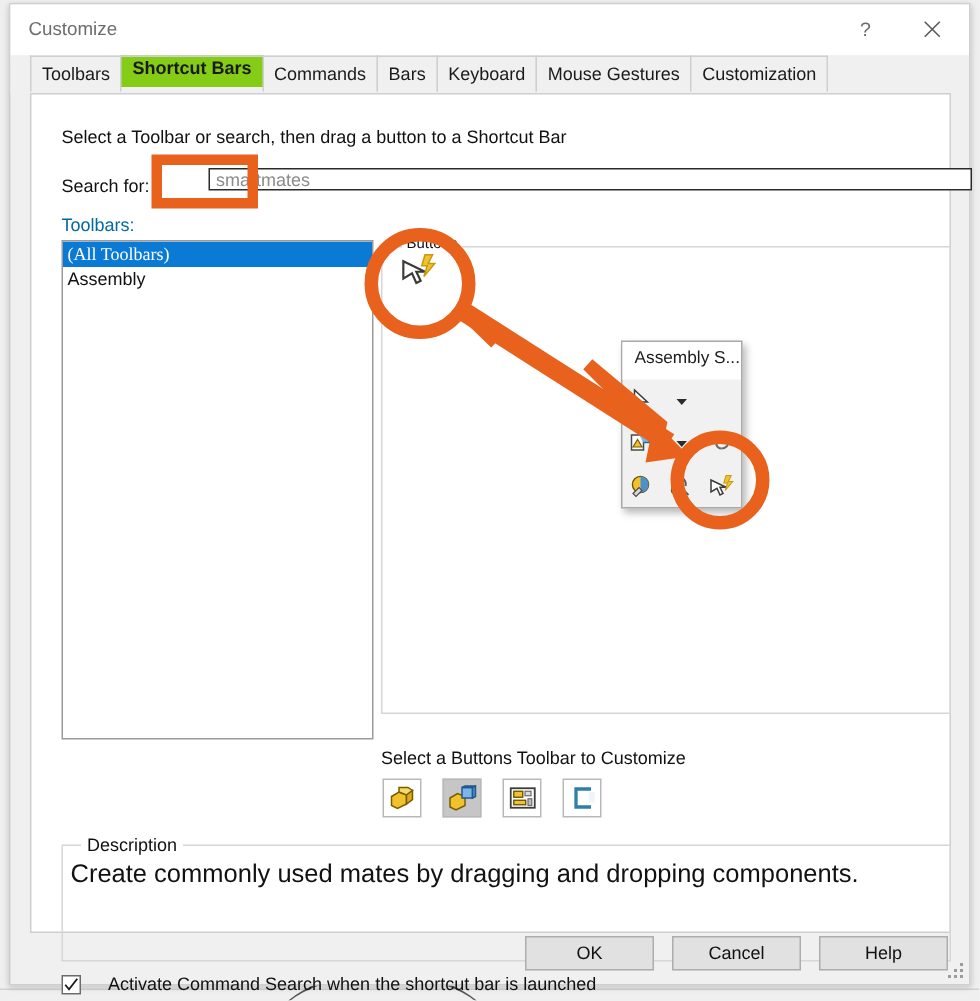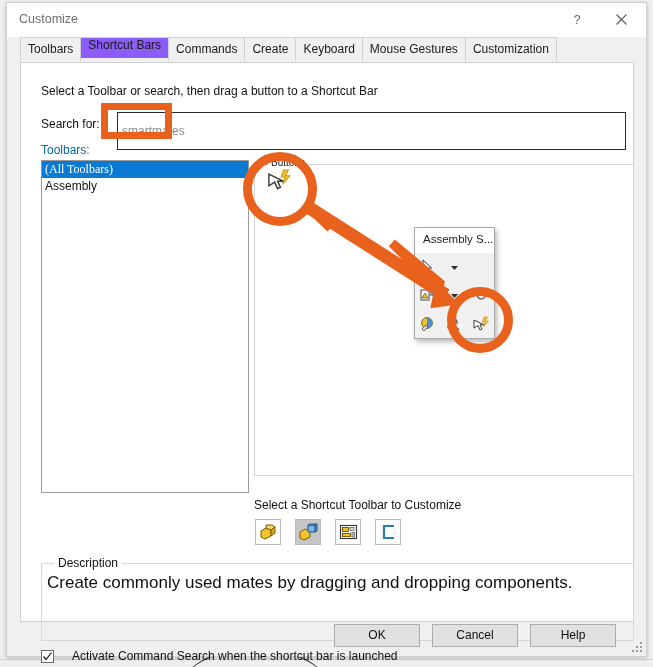--- a/index.html
+++ b/index.html
@@ -90,26 +90,27 @@
     border-bottom: none;
     background: #f0f0f0;
     margin-right: -1px;
     height: 14px;
     line-height: 14px;
     box-sizing: content-box;
     cursor: default;
     white-space: nowrap;
   }
   .tab.active {
-    background: #8b5cf6;
+    background: #84cc16;
     position: relative;
     z-index: 3;
     padding-top: 0;
     padding-bottom: 6px;
     margin-top: -2px;
+    font-weight: bold;
   }
   
   .page {
     position: absolute;
     left: 13px; top: 59px;
     width: 614px; height: 560px;
     background: #ffffff;
     border: 1px solid #cfcfcf;
     box-sizing: border-box;
   }
@@ -120,22 +121,22 @@
     color: #111;
   }
   .lbl-search {
     position: absolute;
     left: 20px; top: 54px;
     font-size: 12px;
     color: #111;
   }
   .search-input {
     position: absolute;
-    left: 96px; top: 49px;
-    width: 509px; height: 38px;
+    left: 118px; top: 49px;
+    width: 509px; height: 15px;
     border: 1px solid #2b2b2b;
     background: #fff;
     box-sizing: border-box;
     font-family: "Liberation Sans", sans-serif;
     font-size: 12px;
     color: #8b8b8b;
     padding: 0 4px;
     outline: none;
   }
   .lbl-toolbars {
@@ -245,21 +246,21 @@
   .checkbox svg { position:absolute; left:0; top:0; }
 
   
   .dlg-buttons {
     position: absolute;
     left: 0; bottom: 9px;
     width: 100%;
     display: flex;
     justify-content: flex-end;
     gap: 12px;
-    padding-right: 30px;
+    padding-right: 14px;
     box-sizing: border-box;
   }
   .dlg-btn {
     width: 86px; height: 23px;
     border: 1px solid #adadad;
     background: #e1e1e1;
     font-family: "Liberation Sans", sans-serif;
     font-size: 12px;
     color: #111;
     cursor: default;
@@ -354,21 +355,21 @@
           <line x1="11.5" y1="1.5" x2="1.5" y2="11.5" stroke="#5a5a5a" stroke-width="1.1"></line>
         </svg>
       </div>
     </div>
 
     <div class="tabstrip">
       <div class="tabs">
         <div class="tab">Toolbars</div>
         <div class="tab active">Shortcut Bars</div>
         <div class="tab">Commands</div>
-        <div class="tab">Create</div>
+        <div class="tab">Bars</div>
         <div class="tab">Keyboard</div>
         <div class="tab">Mouse Gestures</div>
         <div class="tab">Customization</div>
       </div>
     </div>
 
     <div class="page">
 
       <div class="instr">Select a Toolbar or search, then drag a button to a Shortcut Bar</div>
 
@@ -378,21 +379,21 @@
       <div class="lbl-toolbars">Toolbars:</div>
 
       <div class="listbox">
         <div class="list-item selected">(All Toolbars)</div>
         <div class="list-item">Assembly</div>
       </div>
 
       <div class="groupbox"></div>
       <div class="groupbox-label">Buttons</div>
 
-      <div class="sub-label">Select a Shortcut Toolbar to Customize</div>
+      <div class="sub-label">Select a Buttons Toolbar to Customize</div>
 
       <div class="tool-icons">
         <div class="tool-icon">
           <svg width="19" height="18" viewBox="0 0 19 18">
             <path d="M2 8 L7 5 L12 7 L12 13 L6 16 L2 14 Z" fill="#F2C12E" stroke="#7a5c00" stroke-width="1"></path>
             <path d="M7 2 L13 2 L16 4 L12 7 L7 5 Z" fill="#F7D96B" stroke="#7a5c00" stroke-width="1"></path>
             <path d="M16 4 L16 10 L12 13 L12 7 Z" fill="#E0A91C" stroke="#7a5c00" stroke-width="1"></path>
           </svg>
         </div>
         <div class="tool-icon selected">

